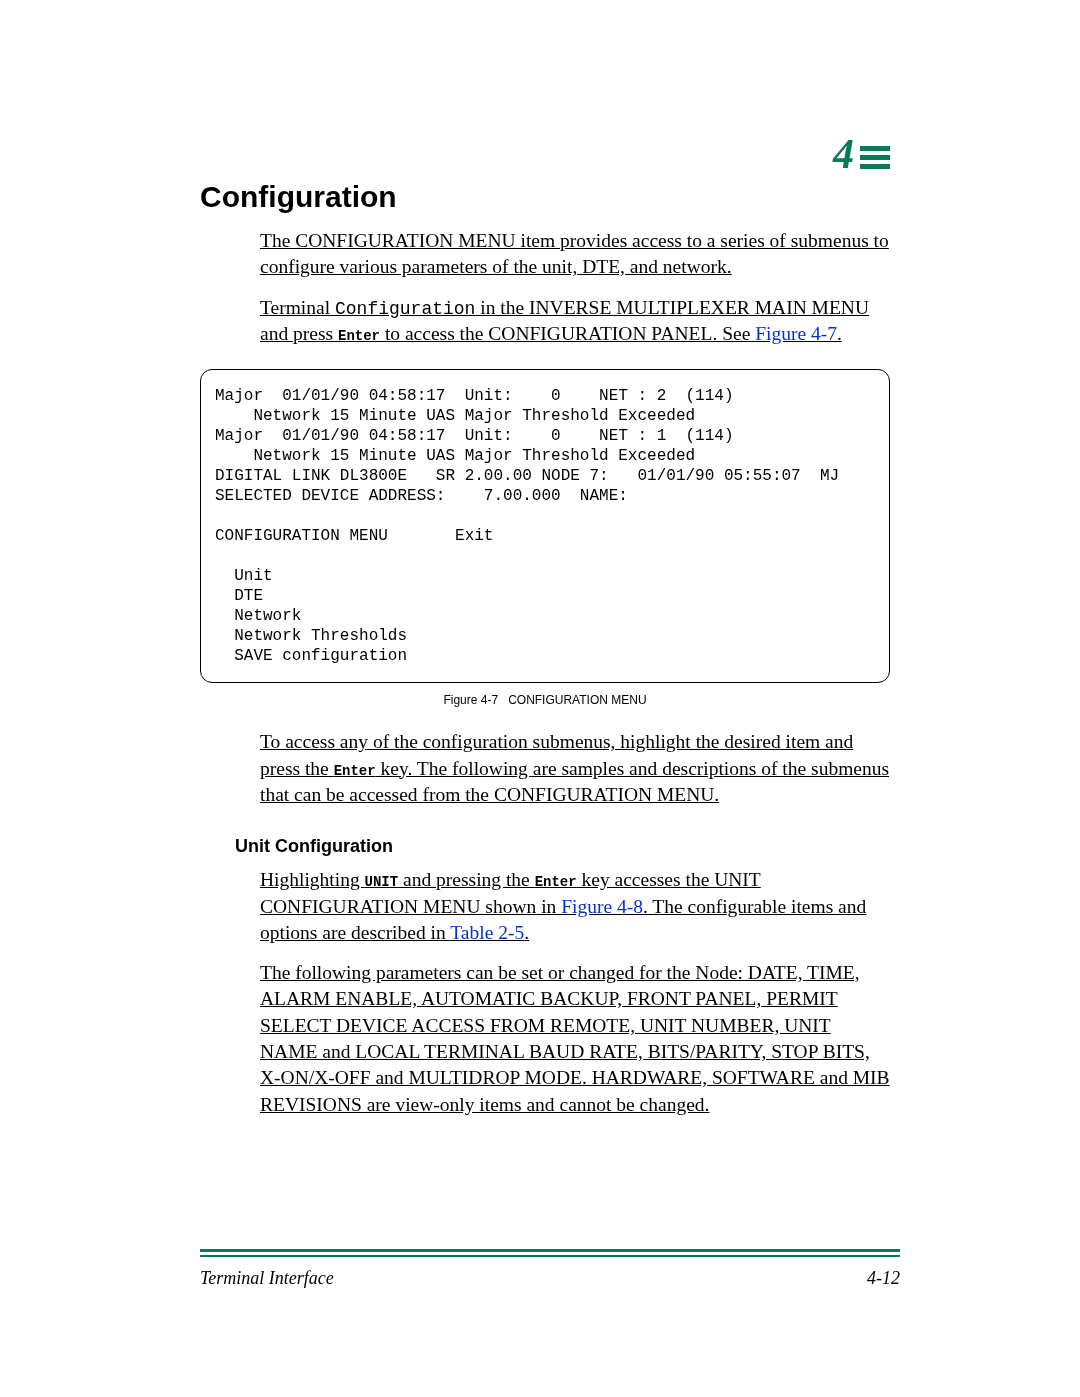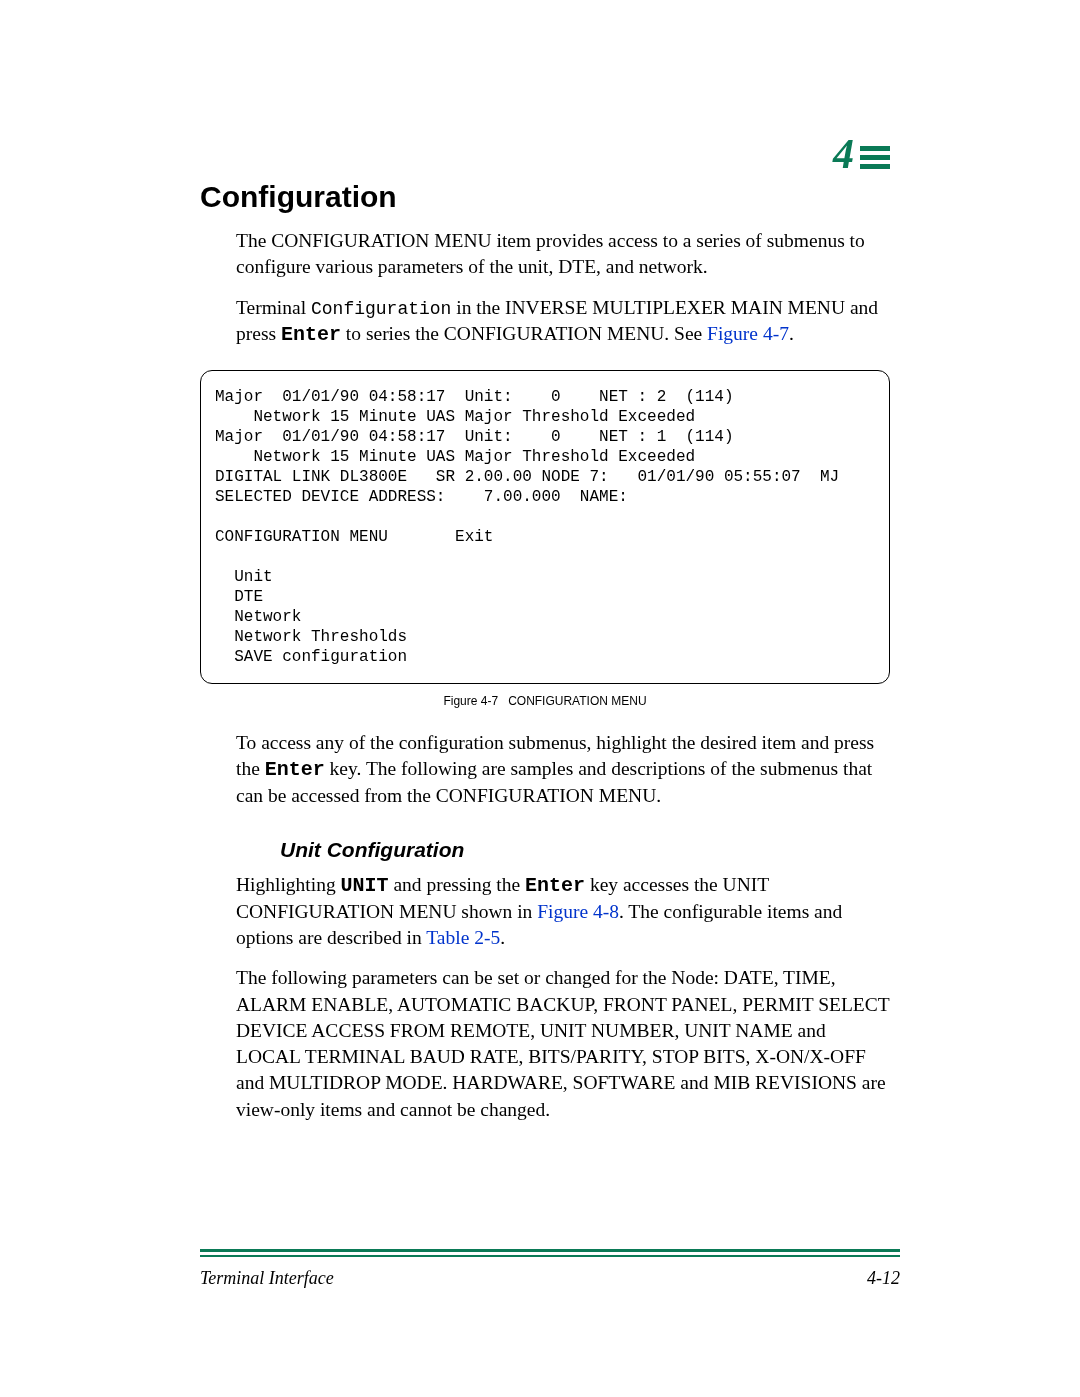--- a/index.html
+++ b/index.html
@@ -46,35 +46,36 @@
     background: #0a7a56;
   }
   h1.section-title {
     font-family: Arial, Helvetica, sans-serif;
     font-weight: bold;
     font-size: 30px;
     color: #000;
     margin: 50px 0 14px 0;
   }
   .body-text {
-    margin-left: 36px;
+    margin-left: 60px;
     font-size: 19.5px;
     line-height: 1.35;
+    text-decoration: underline;
   }
   .body-text p {
     margin: 0 0 14px 0;
   }
   .mono {
     font-family: "Courier New", Courier, monospace;
     font-size: 18px;
   }
   .mono-bold {
     font-family: "Courier New", Courier, monospace;
     font-weight: bold;
-    font-size: 20px;
+    font-size: 14px;
   }
   .link {
     color: #0033cc;
   }
   .terminal-box {
     margin: 22px 0 8px 0;
     border: 1.5px solid #000;
     border-radius: 12px;
     padding: 16px 18px 16px 14px;
     font-family: "Courier New", Courier, monospace;
@@ -85,23 +86,22 @@
   }
   .fig-caption {
     font-family: Arial, Helvetica, sans-serif;
     font-size: 12px;
     text-align: center;
     margin: 10px 0 22px 0;
   }
   h2.subsection-title {
     font-family: Arial, Helvetica, sans-serif;
     font-weight: bold;
-    font-style: italic;
-    font-size: 21px;
-    margin: 28px 0 10px 80px;
+    font-size: 18px;
+    margin: 28px 0 10px 35px;
   }
   .footer-rules {
     position: absolute;
     left: 200px;
     right: 180px;
     bottom: 140px;
   }
   .footer-rules .r1 {
     height: 3px;
     background: #0a7a56;
@@ -143,21 +143,21 @@
         <div></div>
         <div></div>
     </span>
   </div>
 
   <h1 class="section-title">Configuration</h1>
 
   <div class="body-text">
     <p>The CONFIGURATION MENU item provides access to a series of submenus to configure various parameters of the unit, DTE, and network.</p>
     <p>
-      <span>Terminal </span><span class="mono">Configuration</span><span> in the INVERSE MULTIPLEXER MAIN MENU and press </span><span class="mono-bold">Enter</span><span> to series the CONFIGURATION MENU. See </span><span class="link">Figure 4-7</span><span>.</span>
+      <span>Terminal </span><span class="mono">Configuration</span><span> in the INVERSE MULTIPLEXER MAIN MENU and press </span><span class="mono-bold">Enter</span><span> to access the CONFIGURATION PANEL. See </span><span class="link">Figure 4-7</span><span>.</span>
     </p>
   </div>
 
   <div class="terminal-box">Major  01/01/90 04:58:17  Unit:    0    NET : 2  (114)
     Network 15 Minute UAS Major Threshold Exceeded
 Major  01/01/90 04:58:17  Unit:    0    NET : 1  (114)
     Network 15 Minute UAS Major Threshold Exceeded
 DIGITAL LINK DL3800E   SR 2.00.00 NODE 7:   01/01/90 05:55:07  MJ
 SELECTED DEVICE ADDRESS:    7.00.000  NAME:
 

